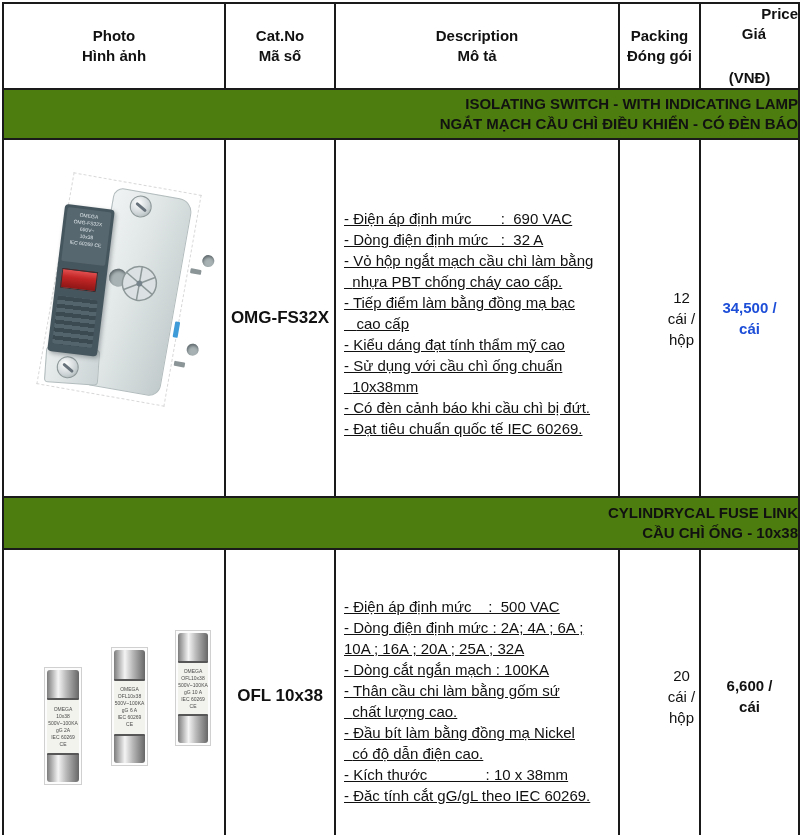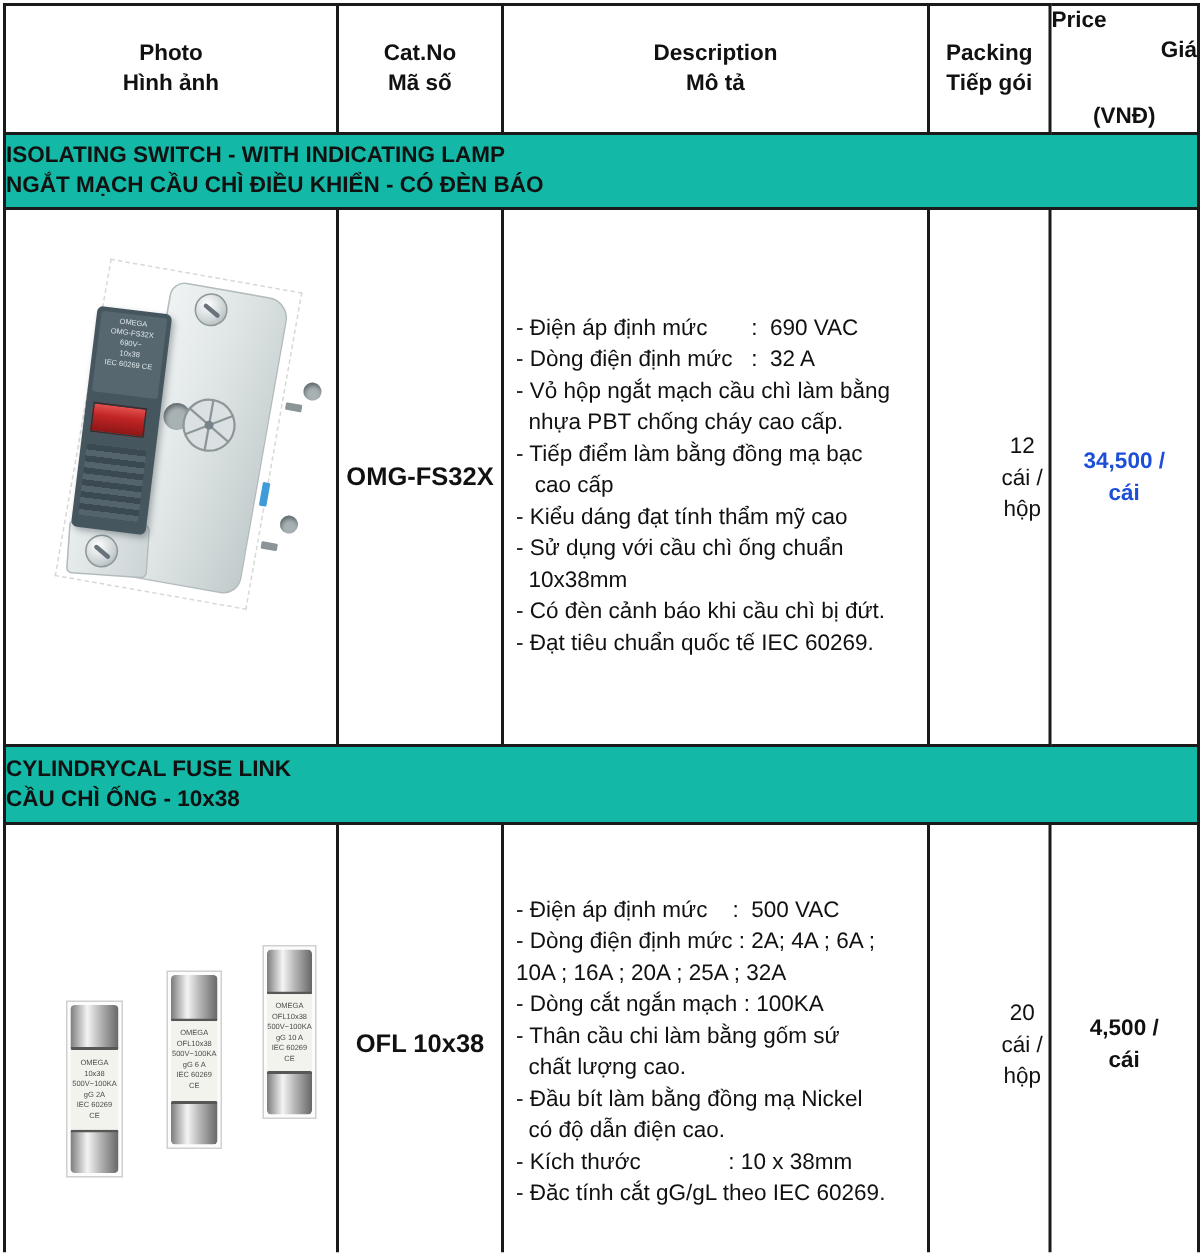--- a/index.html
+++ b/index.html
@@ -9,29 +9,29 @@
 
   table.catalog {
     position:absolute; left:2px; top:2px; width:796px;
     border-collapse:collapse; table-layout:fixed;
     border:1px solid #15803d;
   }
   table.catalog td { border:2px solid #1a1a1a; vertical-align:middle; }
 
   .hdr { text-align:center; font-weight:bold; font-size:15px; line-height:20px; height:62px; }
   .hdr .line { display:block; }
-  .hdr-price .en { display:block; text-align:left; }
-  .hdr-price .vi { display:block; text-align:right; padding-right:0; }
+  .hdr-price .en { display:block; text-align:right; }
+  .hdr-price .vi { display:block; text-align:right; padding-right:32px; }
   .hdr-price .unit { display:block; text-align:center;margin-top:24px; }
 
-  .band { height:50px; background:#14b8a6; text-align:left; font-weight:bold; font-size:15px; line-height:20px; }
+  .band { height:50px; background:#4d7c0f; text-align:right; font-weight:bold; font-size:15px; line-height:20px; }
   .band .line { display:block; }
 
   .cell-catno { text-align:center; font-weight:bold; font-size:17px; }
-  .cell-desc  { font-size:15px; line-height:21px; padding:16px 4px 6px 8px; }
+  .cell-desc  { font-size:15px; line-height:21px; padding:16px 4px 6px 8px;text-decoration:underline; }
   .cell-desc .desc { white-space:pre-wrap; }
   .cell-pack  { text-align:center; font-size:15px; line-height:21px;padding-left:44px; }
   .cell-pack .pack { white-space:pre-line; }
   .cell-price { text-align:center; font-size:15px; font-weight:bold; line-height:21px; }
   .cell-price .price { white-space:pre-line; }
   .price-accent { color:#1d4ed8; }
 
   .cell-photo { position:relative; }
   .row-product-1 { height:358px; }
   .row-product-2 { height:294px; }
@@ -132,21 +132,21 @@
       <td class="hdr">
         <span class="line">Cat.No</span>
         <span class="line">Mã số</span>
       </td>
       <td class="hdr">
         <span class="line">Description</span>
         <span class="line">Mô tả</span>
       </td>
       <td class="hdr">
         <span class="line">Packing</span>
-        <span class="line">Tiếp gói</span>
+        <span class="line">Đóng gói</span>
       </td>
       <td class="hdr hdr-price">
         <span class="en">Price</span>
         <span class="vi">Giá</span>
         <span class="unit">(VNĐ)</span>
       </td>
     </tr>
 
     <tr>
       <td class="band" colspan="5">
@@ -278,19 +278,19 @@
 - Đầu bít làm bằng đồng mạ Nickel
   có độ dẫn điện cao.
 - Kích thước              : 10 x 38mm
 - Đăc tính cắt gG/gL theo IEC 60269.</div>
       </td>
       <td class="cell-pack">
         <div class="pack">20 cái /
 hộp</div>
       </td>
       <td class="cell-price">
-        <div class="price">4,500 /
+        <div class="price">6,600 /
 cái</div>
       </td>
     </tr>
   </tbody>
     </table>
 </div>
 
 </body></html>

